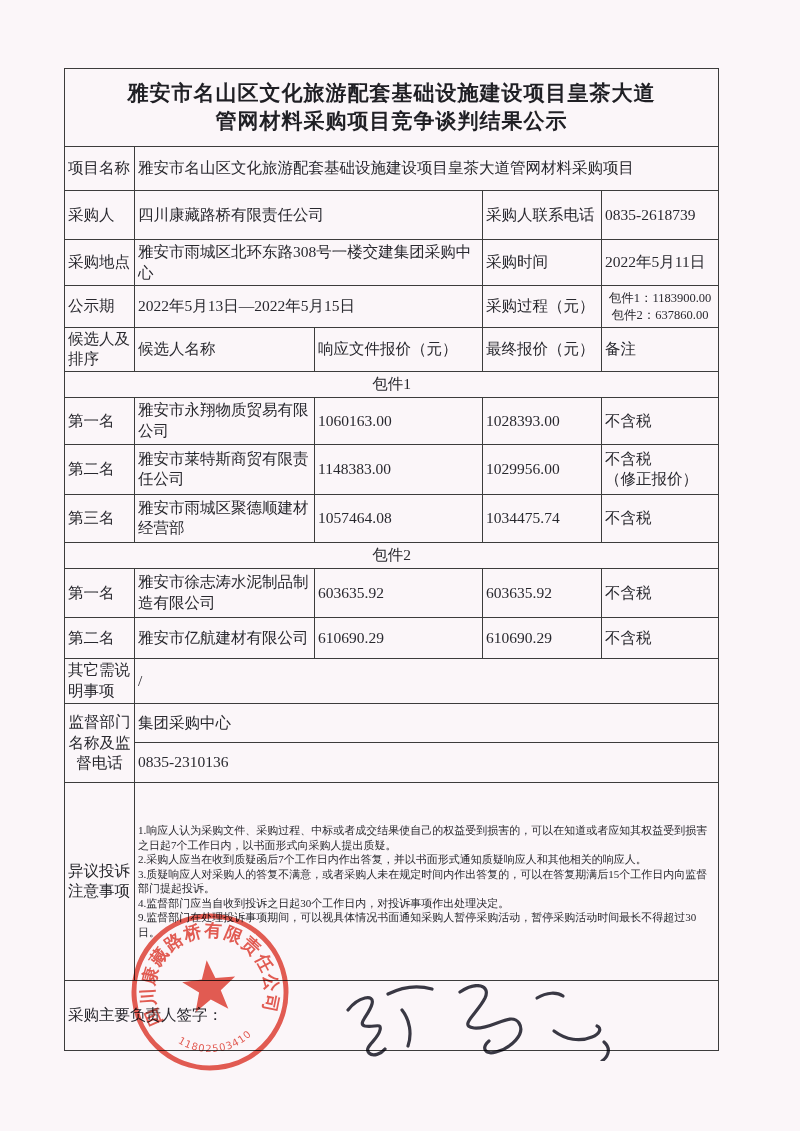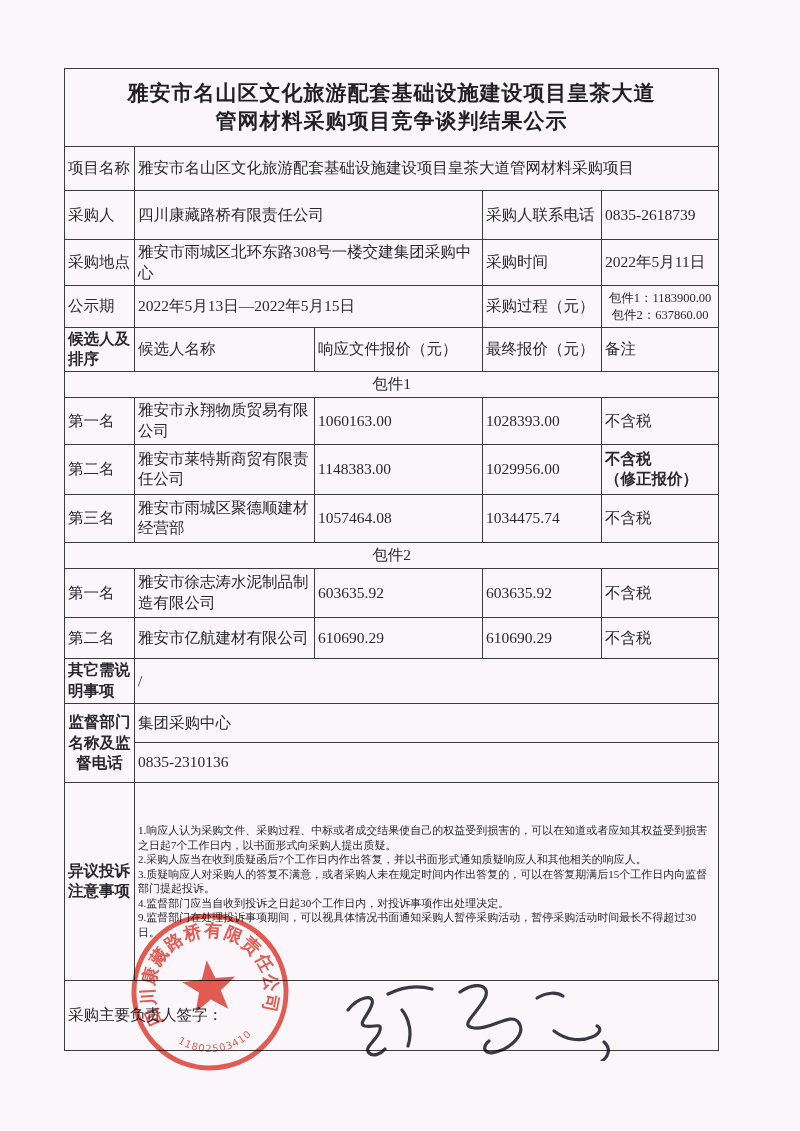--- a/index.html
+++ b/index.html
@@ -53,21 +53,21 @@
   }
   .pkg-banner { text-align: center; font-size: 15.5px; }
   .complaint-cell {
     vertical-align: middle;
     padding: 5px 8px 4px 8px;
     font-size: 11px;
     line-height: 21px;
     text-align: left;
   }
   .sig-cell { text-align: left; padding-left: 5px; font-size: 15.5px; margin-top: 13px; }
-  .two-line { line-height: 1.35; font-weight: bold; }
+  .two-line { line-height: 1.35; }
   
   .stamp-svg {
     position: absolute;
     left: 126px;
     top: 908px;
     width: 168px;
     height: 168px;
     opacity: 0.82;
     mix-blend-mode: multiply;
     transform: rotate(-6deg);

